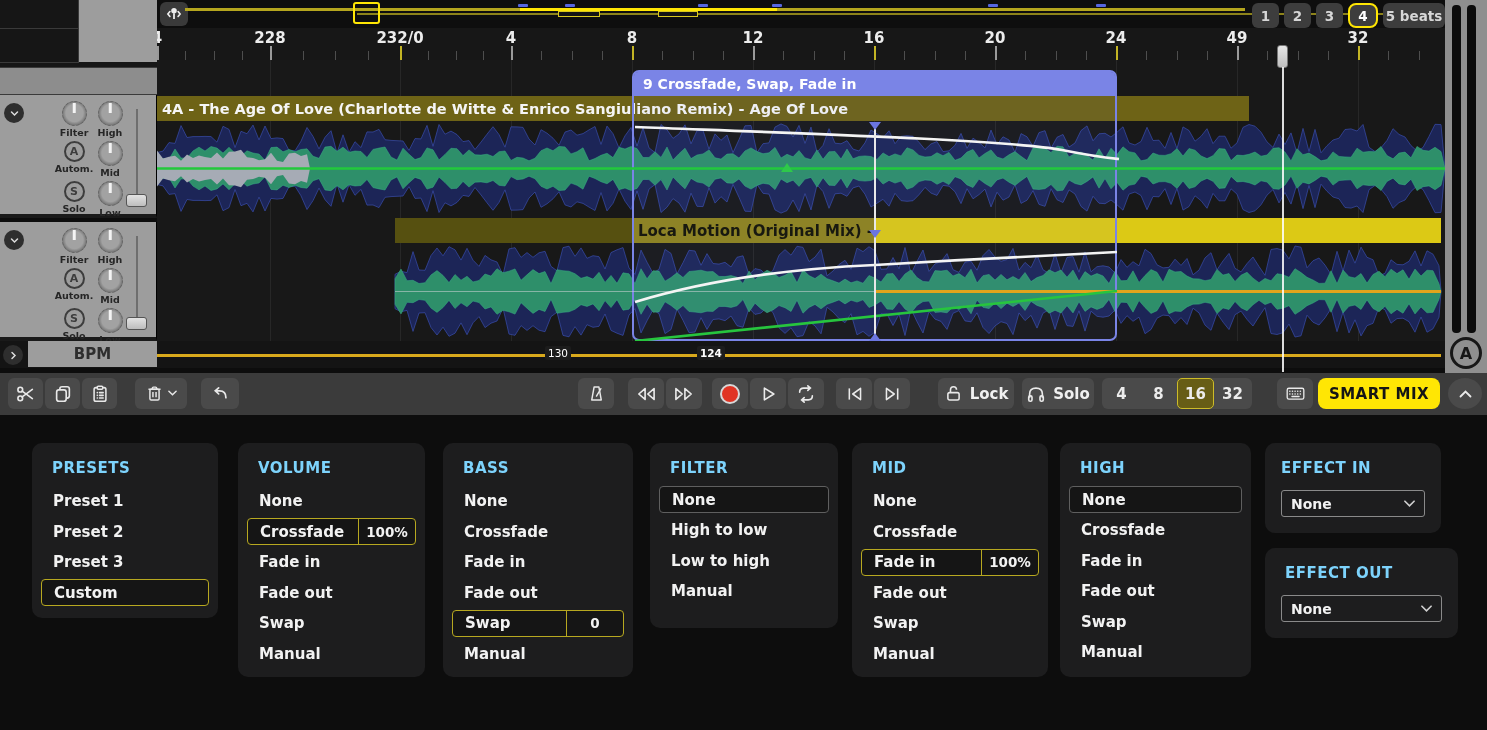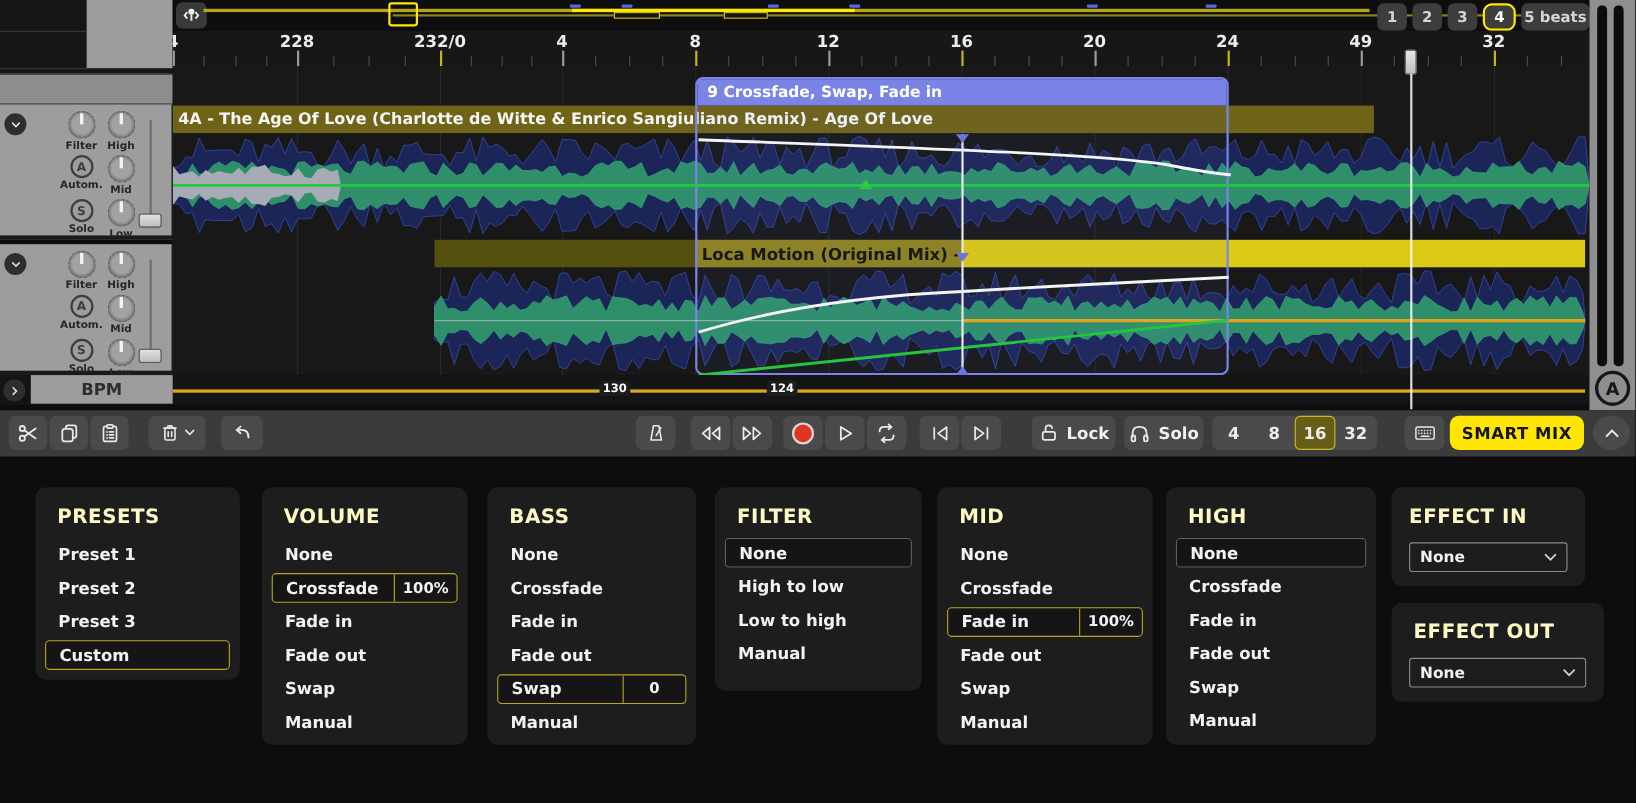--- a/index.html
+++ b/index.html
@@ -36,21 +36,21 @@
   .tbtn{position:absolute;top:5px;height:31px;background:#4a4a4a;border-radius:6px;display:flex;align-items:center;justify-content:center;
         color:#e8e8e8;box-sizing:border-box;gap:7px;}
   .tbtn svg{display:block;}
   .tlabel{font-size:15px;font-weight:bold;color:#f0f0f0;}
   .lencell{width:37px;height:31px;display:flex;align-items:center;justify-content:center;font-size:15px;font-weight:bold;color:#ececec;
            border-radius:5px;box-sizing:border-box;}
   .lencell.sel{background:#675d16;border:1.5px solid #cdbc29;}
   #smartmix{background:#ffe604;color:#151515;font-size:15px;font-weight:bold;letter-spacing:.5px;border-radius:8px;}
   
   .panel{position:absolute;background:#1d1d1e;border-radius:10px;box-sizing:border-box;}
-  .ptitle{padding:16px 0 0 20px;font-size:18px;font-weight:bold;color:#fef9c3;letter-spacing:.5px;}
+  .ptitle{padding:16px 0 0 20px;font-size:15px;font-weight:bold;color:#7dd3fc;letter-spacing:.5px;}
   .opts{margin-top:9px;}
   .opt{height:30.5px;display:flex;align-items:center;padding-left:21px;font-size:15px;font-weight:bold;color:#f2f2f2;}
   .optbox{height:27px;margin:1.8px 9px;border-radius:4px;display:flex;align-items:stretch;font-size:15px;font-weight:bold;color:#f2f2f2;
           box-sizing:border-box;background:#151515;overflow:hidden;}
   .optbox .obl{display:flex;align-items:center;padding-left:12px;flex:1;}
   .optbox.yellow{border:1.5px solid #b7a820;}
   .optbox.gray{border:1px solid #5f5f5f;}
   .valchip{display:flex;align-items:center;justify-content:center;min-width:44px;padding:0 6px;border-left:1.5px solid #b7a820;font-size:13.5px;}
   .selbox{margin:13px 16px 0;height:27px;border:1px solid #8a8a8a;border-radius:3px;display:flex;align-items:center;
           padding:0 9px;font-size:14px;font-weight:bold;color:#f2f2f2;justify-content:space-between;box-sizing:border-box;}
@@ -139,21 +139,21 @@
   <div class="a" style="left:0;top:341px;width:1487px;height:27px;background:#141414;">
     <div class="circlebtn a" style="left:3px;top:4px;">
       <svg width="11" height="11" viewBox="0 0 22 22">
           <path d="M8 5 L14 11 L8 17" stroke="#dcdcdc" stroke-width="3" fill="none" stroke-linecap="round"></path>
         </svg>
     </div>
     <div class="a" style="left:28px;top:0;width:129px;height:26px;background:#9d9d9d;display:flex;align-items:center;justify-content:center;">
       <span style="font-size:15px;font-weight:bold;color:#2e2e2e;">BPM</span>
     </div>
     <div class="a" style="left:157px;top:13px;width:1284px;height:2.5px;background:#d9a91c;"></div>
-    <div class="a" style="left:545px;top:5px;font-size:10.5px;font-weight:bold;color:#fff;background:#1c1c1c;padding:1px 3px;border-radius:2px;">130</div>
+    <div class="a" style="left:545px;top:5px;font-size:10.5px;font-weight:normal;color:#fff;background:#1c1c1c;padding:1px 3px;border-radius:2px;">130</div>
     <div class="a" style="left:697px;top:5px;font-size:10.5px;font-weight:bold;color:#fff;background:#1c1c1c;padding:1px 3px;border-radius:2px;">124</div>
   </div>
 
   <div class="a" id="minimap">
     <div class="a" style="left:3px;top:2px;width:28px;height:24px;background:#3a3a3a;border-radius:6px;display:flex;align-items:center;justify-content:center;">
       <svg width="18" height="18" viewBox="0 0 22 22">
         <circle cx="11" cy="7" r="3.4" fill="#ececec"></circle>
           <line x1="11" y1="10" x2="11" y2="17" stroke="#ececec" stroke-width="2.2"></line>
         <path d="M6 8 L3.5 11 L6 14" stroke="#ececec" stroke-width="2" fill="none" stroke-linecap="round"></path>
         <path d="M16 8 L18.5 11 L16 14" stroke="#ececec" stroke-width="2" fill="none" stroke-linecap="round"></path>

